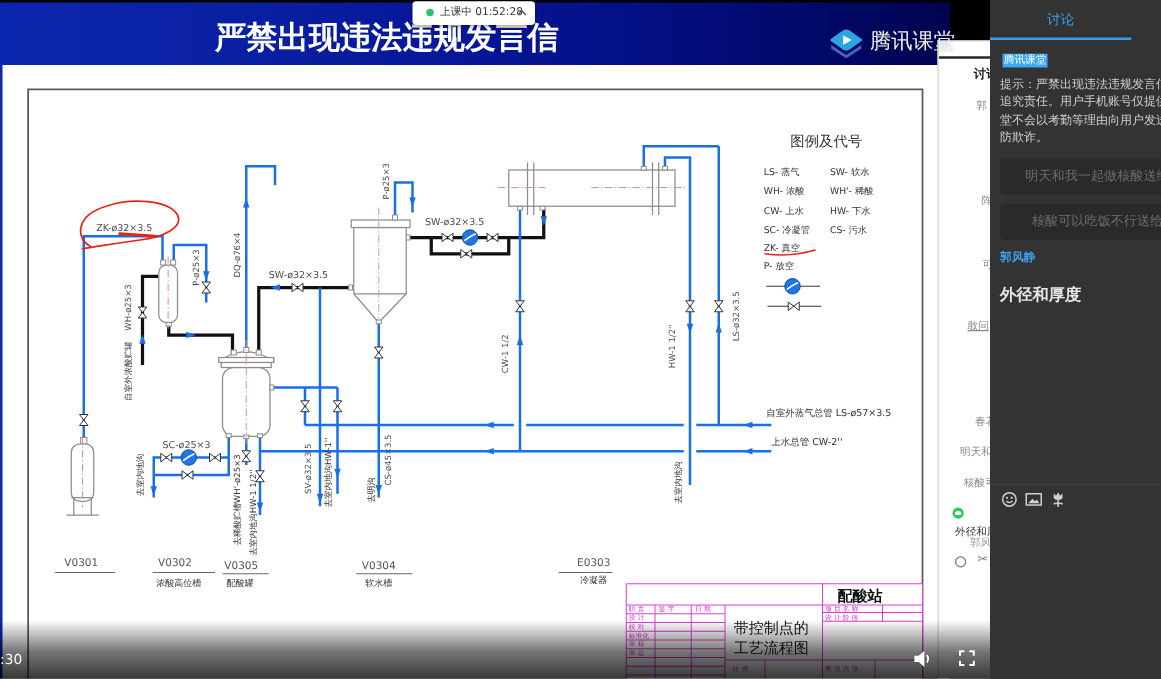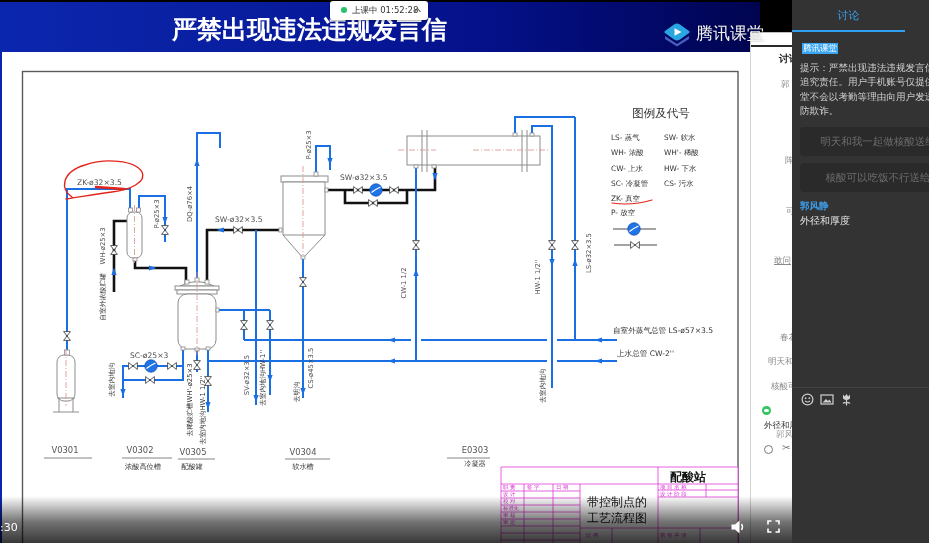--- a/index.html
+++ b/index.html
@@ -59,21 +59,21 @@
 .chat{position:absolute;left:792px;top:0;width:137px;height:543px;background:#333;overflow:hidden;}
 .chat .tab{position:absolute;left:0;top:9px;width:113px;text-align:center;color:#3aa3f2;font-size:11px;line-height:14px;}
 .chat .tab-underline{position:absolute;left:0;top:30px;width:113px;height:2px;background:#2f9ff0;}
 .chat .badge{position:absolute;left:10px;top:43px;height:11px;padding:0 1px;background:#3aa6f4;color:#fff;font-size:8.5px;line-height:11px;white-space:nowrap;}
 .chat .notice{position:absolute;left:8px;top:61px;width:240px;color:#d0d0d0;font-size:9.6px;line-height:14.3px;}
 .chat .notice div{white-space:nowrap;}
 .chat .quick{position:absolute;left:8px;width:156px;height:29px;background:#2a2a2a;border-radius:4px;color:#6c6c6c;font-size:10.5px;line-height:29px;text-align:center;white-space:nowrap;overflow:hidden;}
 .chat .q1{top:127px;}
 .chat .q2{top:163px;}
 .chat .user{position:absolute;left:8px;top:200px;color:#3d9ee9;font-size:9.5px;font-weight:bold;white-space:nowrap;}
-.chat .msg{position:absolute;left:8px;top:214px;color:#e6e6e6;font-size:10px;white-space:nowrap;}
+.chat .msg{position:absolute;left:8px;top:227px;color:#e6e6e6;font-size:13px;white-space:nowrap;font-weight:bold;}
 .chat .divider{position:absolute;left:0;top:387px;width:137px;height:1px;background:#414141;}
 .chat .tool{position:absolute;top:393px;width:13px;height:13px;}
 .chat .input{position:absolute;left:0;top:410px;width:137px;height:133px;background:transparent;border:none;outline:none;resize:none;color:#ddd;font-family:"DejaVu Sans",sans-serif;font-size:10px;padding:6px 8px;}
 </style>
 </head>
 <body>
 
 <div id="video">
 
   <div class="slide-header"></div>

